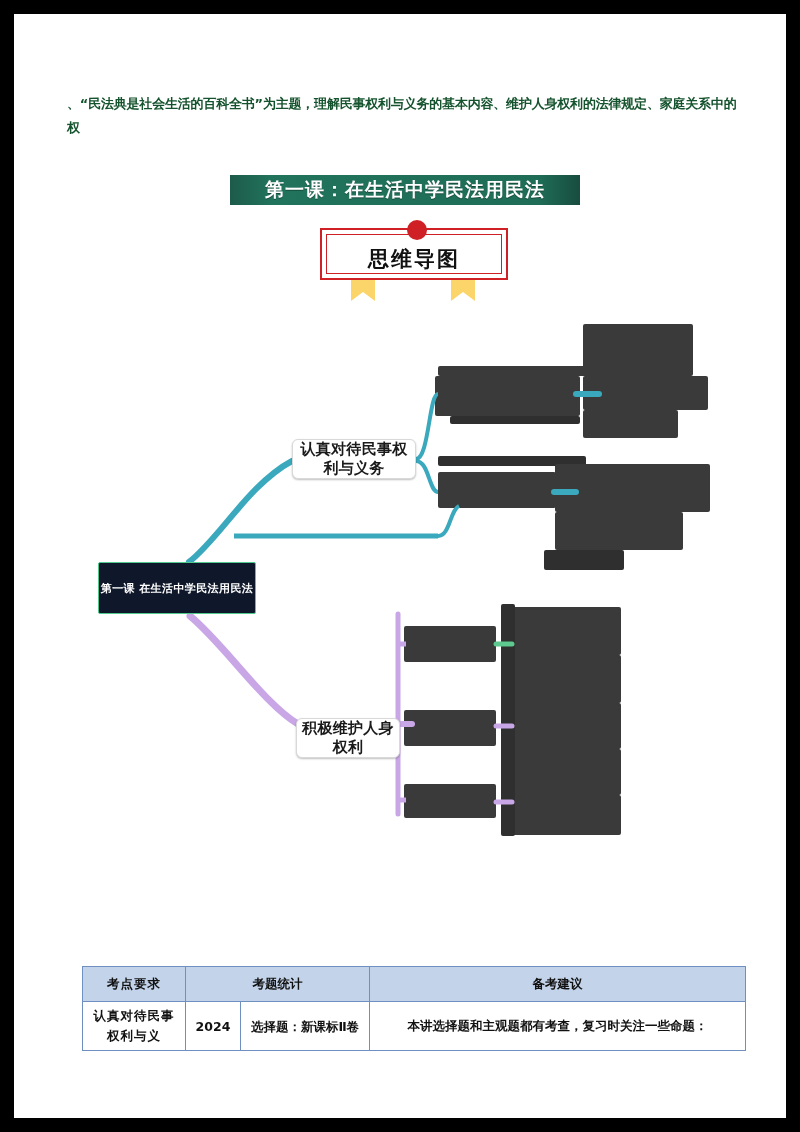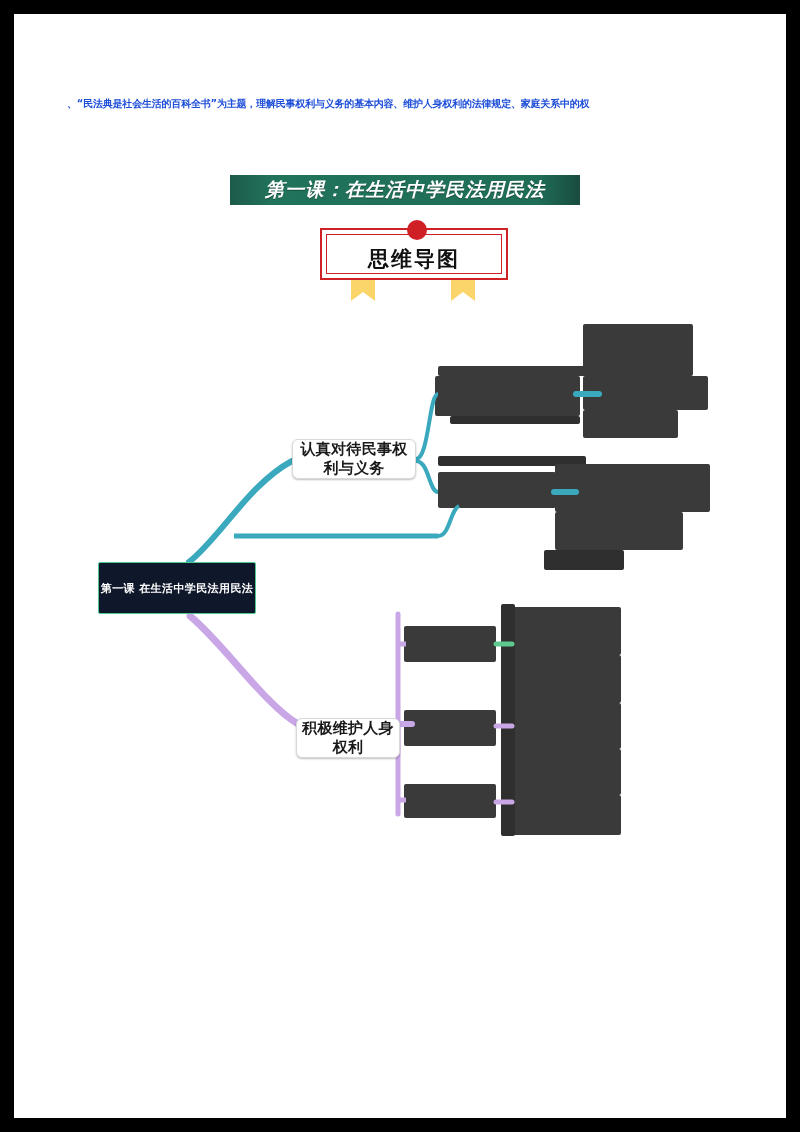--- a/index.html
+++ b/index.html
@@ -10,30 +10,30 @@
     overflow:hidden;
   }
   .page{
     position:absolute;left:14px;top:14px;
     width:772px;height:1104px;
     background:#ffffff;
   }
   
   .redline{
     position:absolute;left:53px;top:78px;width:680px;
-    color:#1d4ed8;font-weight:bold;font-size:10px;line-height:24px;
+    color:#14532d;font-weight:bold;font-size:13px;line-height:24px;
     letter-spacing:-0.2px;
     white-space:normal;
   }
   .redline .l2{display:block;}
   
   .banner{
     position:absolute;left:216px;top:161px;width:350px;height:30px;
     background:linear-gradient(90deg,#1d5b4a 0%,#21735c 12%,#1f6d57 88%,#184c3e 100%);
-    display:flex;align-items:center;justify-content:center;font-style:italic;
+    display:flex;align-items:center;justify-content:center;
   }
   .banner-text{
     color:#ffffff;font-weight:bold;font-size:19px;letter-spacing:1px;
     text-shadow:0 1px 0 rgba(0,0,0,.35);
     font-family:"DejaVu Sans","Liberation Sans",sans-serif;
   }
   
   .mindbox-wrap{position:absolute;left:306px;top:206px;width:190px;height:80px;}
   .mindbox-outer{
     position:absolute;left:0;top:8px;width:188px;height:52px;
@@ -180,14 +180,31 @@
 
     <div class="node lv1 lv1a">
       <span class="t">认真对待民事权利与义务</span>
     </div>
 
     <div class="node lv1 lv1b">
       <span class="t">积极维护人身权利</span>
     </div>
   </div>
 
+  <table class="tbl">
+    <thead>
+      <tr>
+        <th class="c-req">考点要求</th>
+        <th colspan="2">考题统计</th>
+        <th class="c-adv" style="text-align:center">备考建议</th>
+      </tr>
+    </thead>
+    <tbody>
+      <tr>
+        <td class="c-req">认真对待民事权利与义</td>
+        <td class="c-year">2024</td>
+        <td class="c-stat">选择题：新课标Ⅱ卷</td>
+        <td class="c-adv">本讲选择题和主观题都有考查，复习时关注一些命题：</td>
+      </tr>
+    </tbody>
+  </table>
 
 </div>
 
 </body></html>

